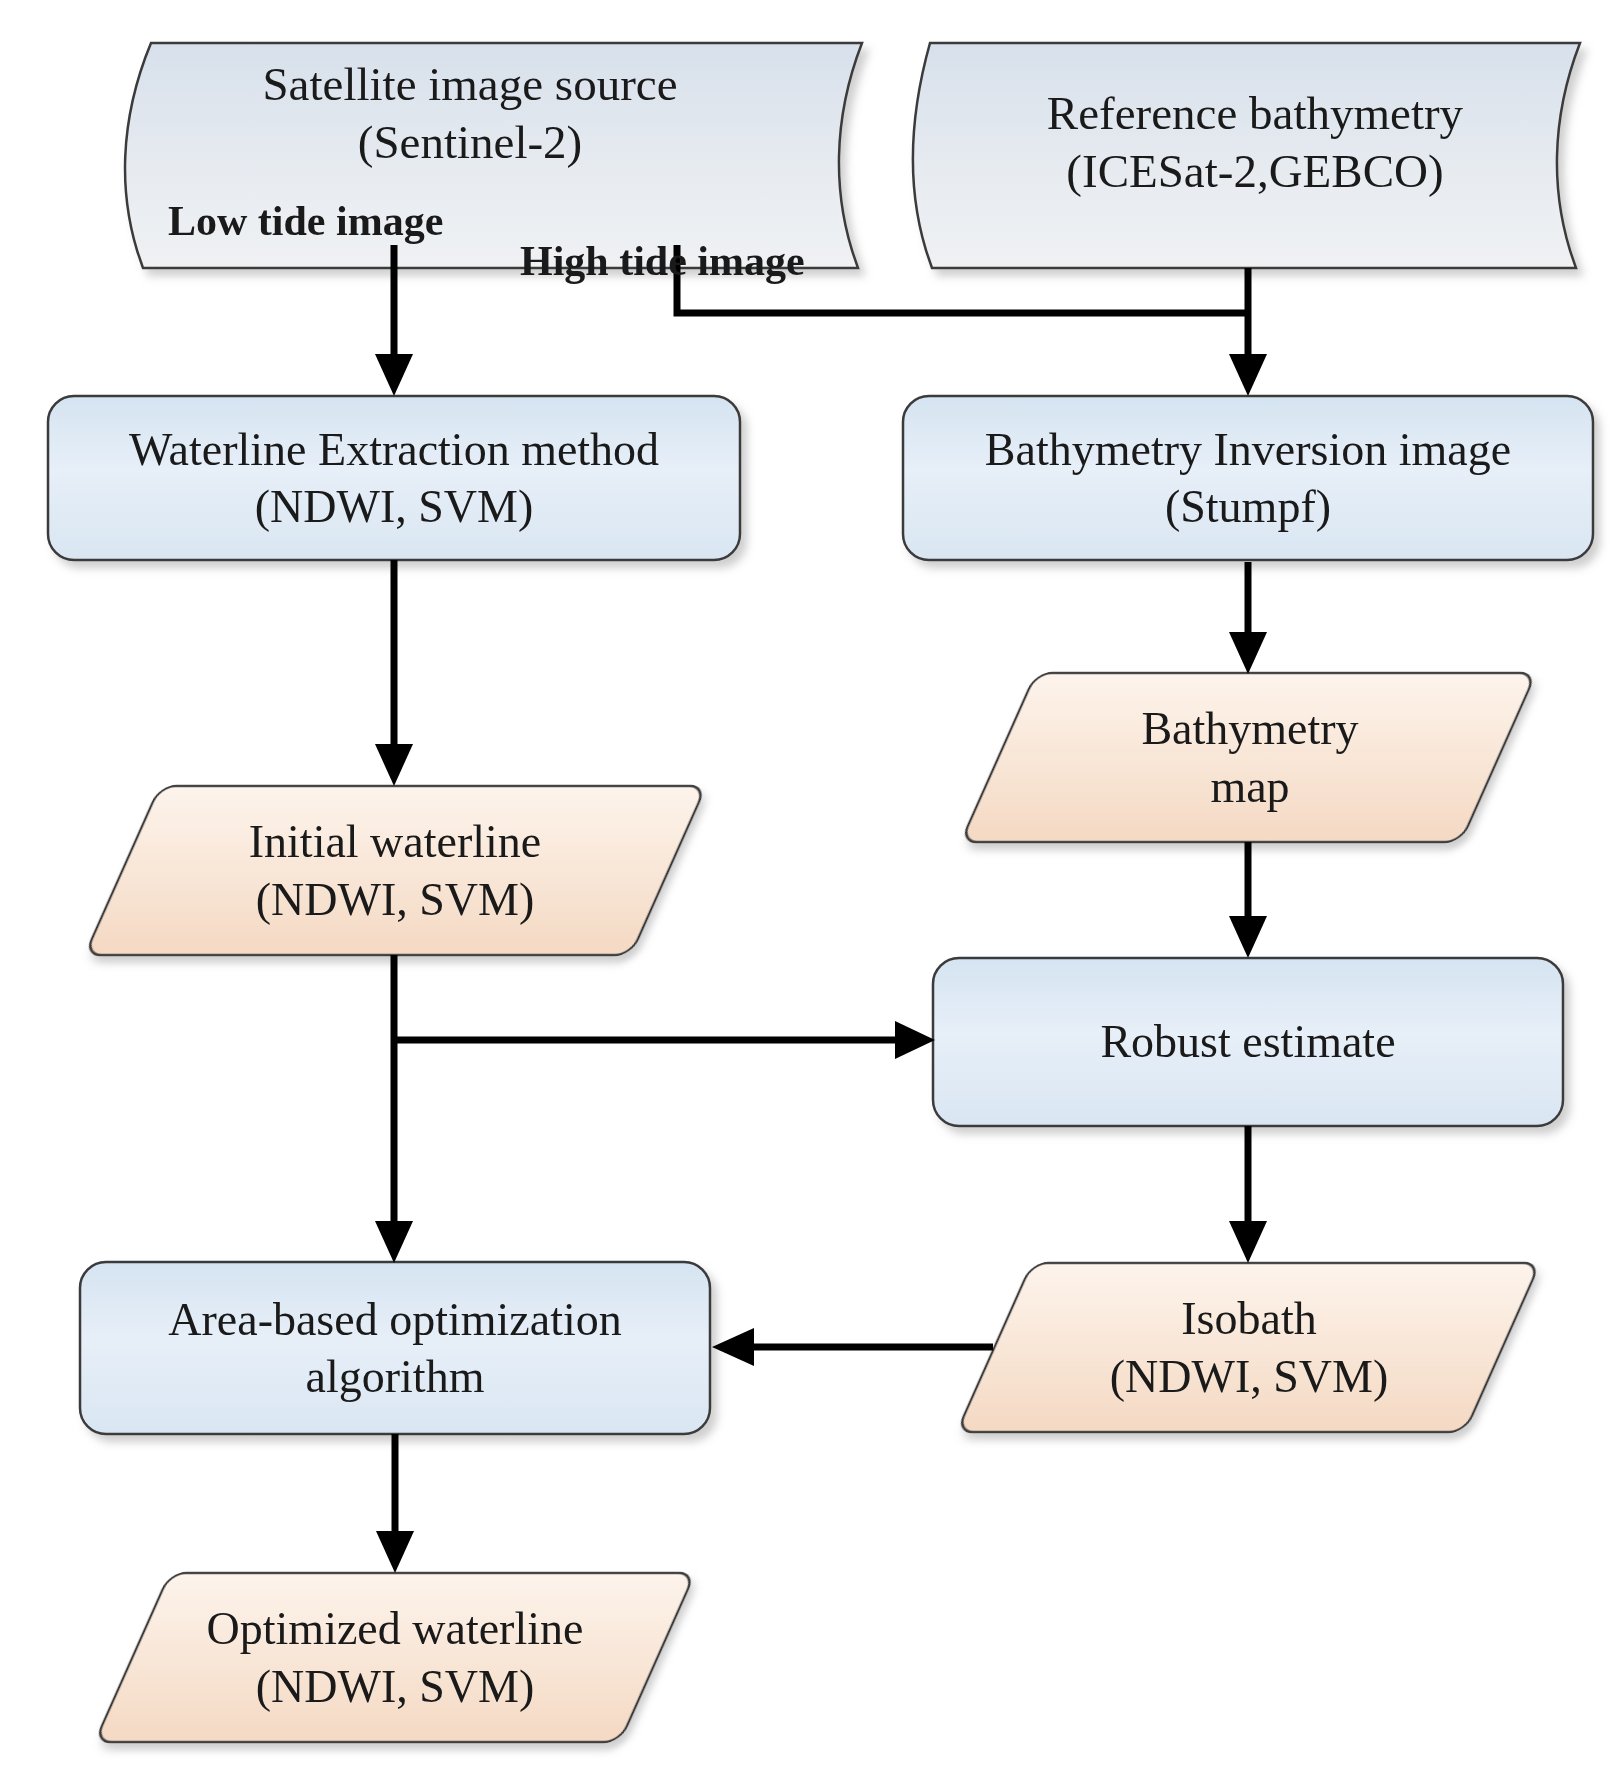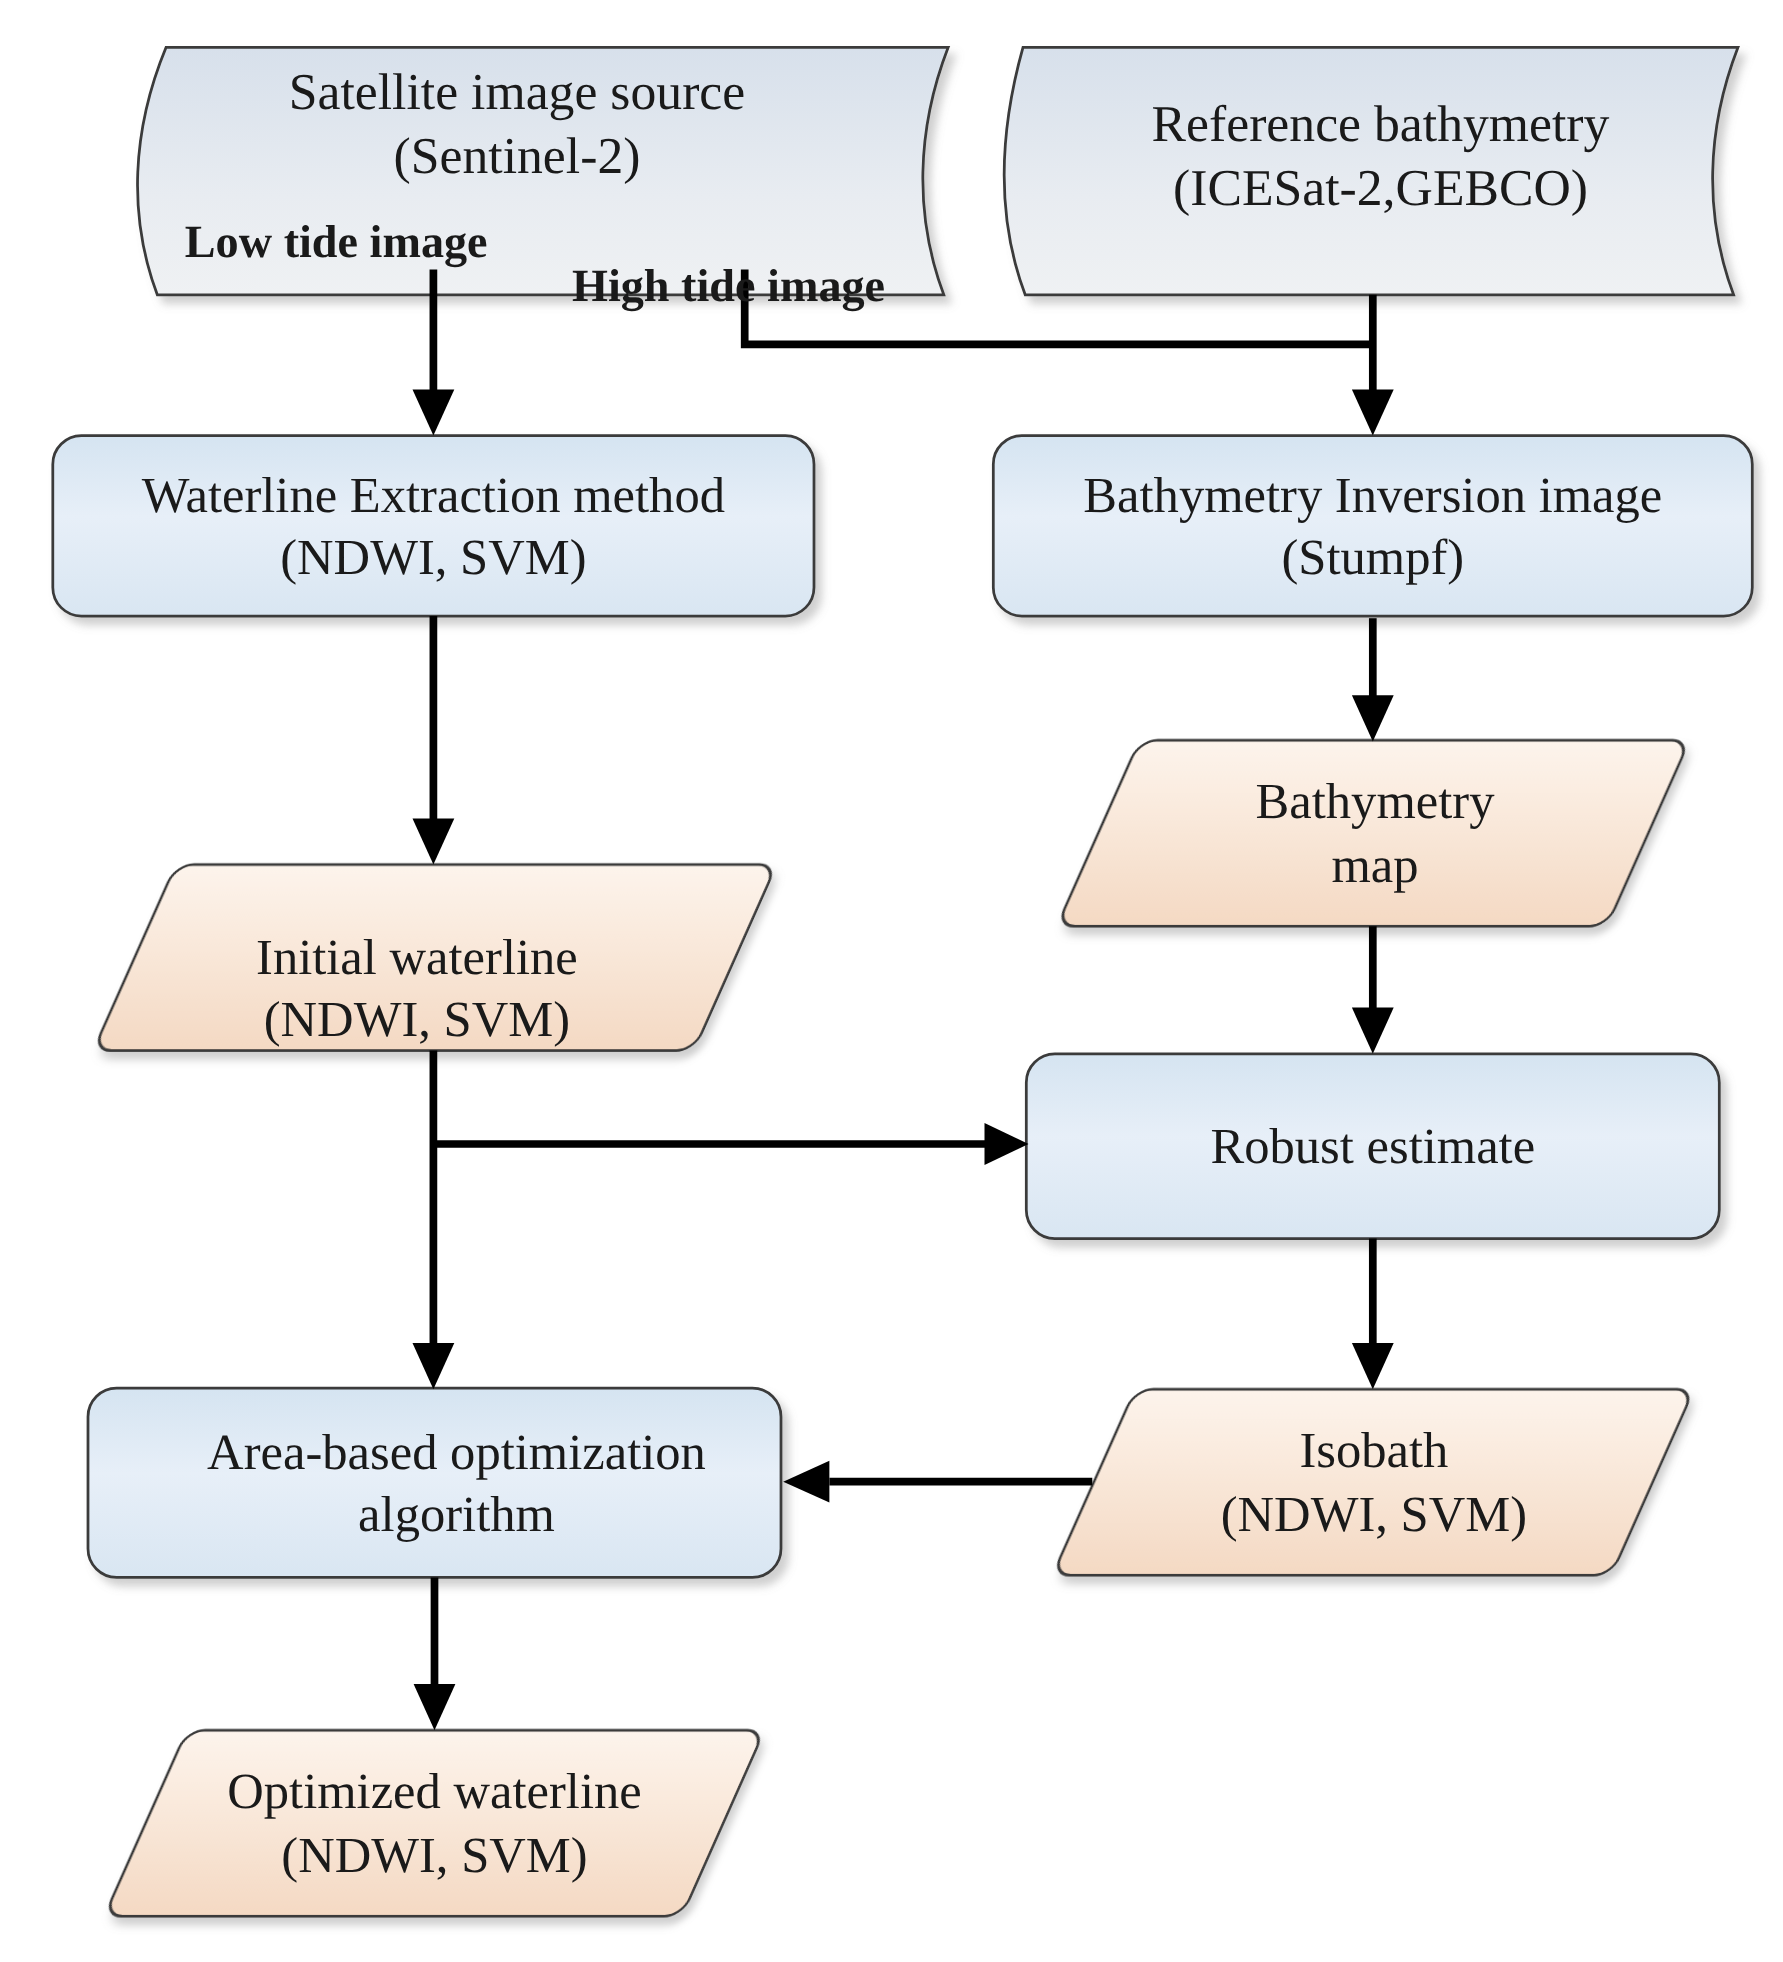--- a/index.html
+++ b/index.html
@@ -123,30 +123,30 @@
   <div class="lbl" style="left:903px;top:396px;width:690px;height:164px;">
     <span class="l">Bathymetry Inversion image</span>
     <span class="l">(Stumpf)</span>
   </div>
 
   <div class="lbl" style="left:1000px;top:673px;width:500px;height:169px;">
     <span class="l">Bathymetry</span>
     <span class="l">map</span>
   </div>
 
-  <div class="lbl" style="left:72px;top:786px;width:614px;height:169px;justify-content:flex-end;">
+  <div class="lbl" style="left:88px;top:786px;width:614px;height:169px;">
     <span class="l">Initial waterline</span>
     <span class="l">(NDWI, SVM)</span>
   </div>
 
   <div class="lbl" style="left:933px;top:958px;width:630px;height:168px;">
     <span class="l">Robust estimate</span>
   </div>
 
-  <div class="lbl" style="left:80px;top:1262px;width:630px;height:172px;padding-left:20px;">
+  <div class="lbl" style="left:80px;top:1262px;width:630px;height:172px;">
     <span class="l">Area-based optimization</span>
     <span class="l">algorithm</span>
   </div>
 
   <div class="lbl" style="left:957px;top:1263px;width:584px;height:169px;">
     <span class="l">Isobath</span>
     <span class="l">(NDWI, SVM)</span>
   </div>
 
   <div class="lbl" style="left:95px;top:1573px;width:600px;height:169px;">

